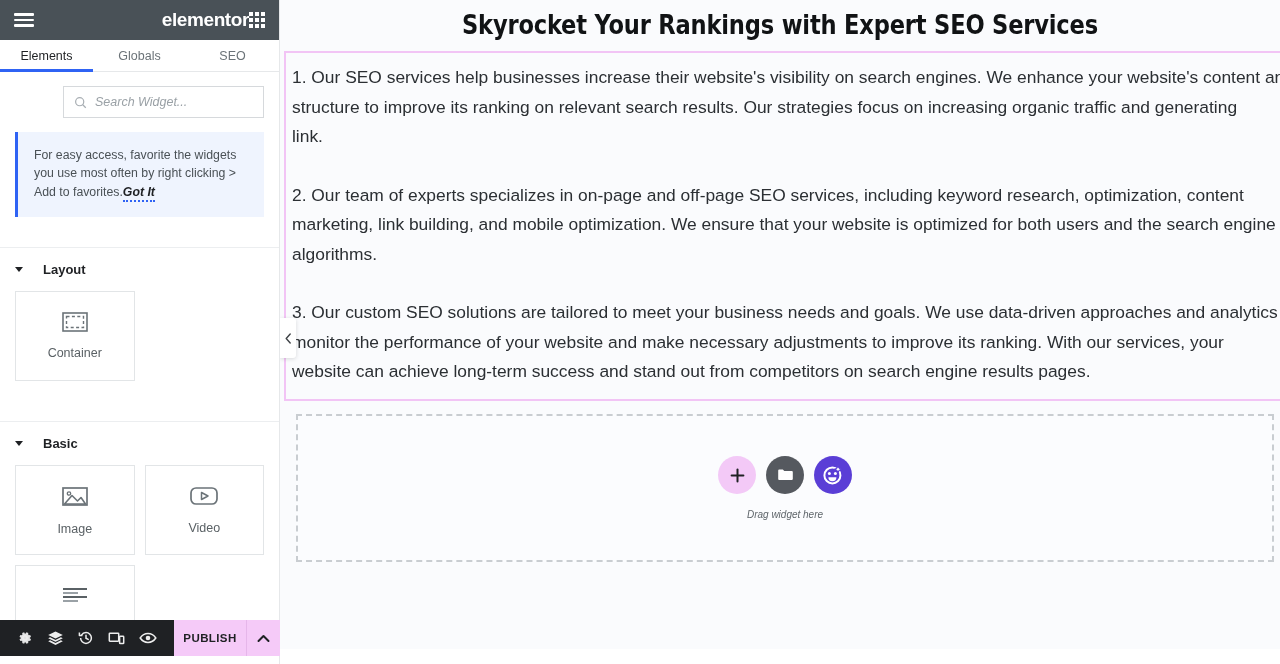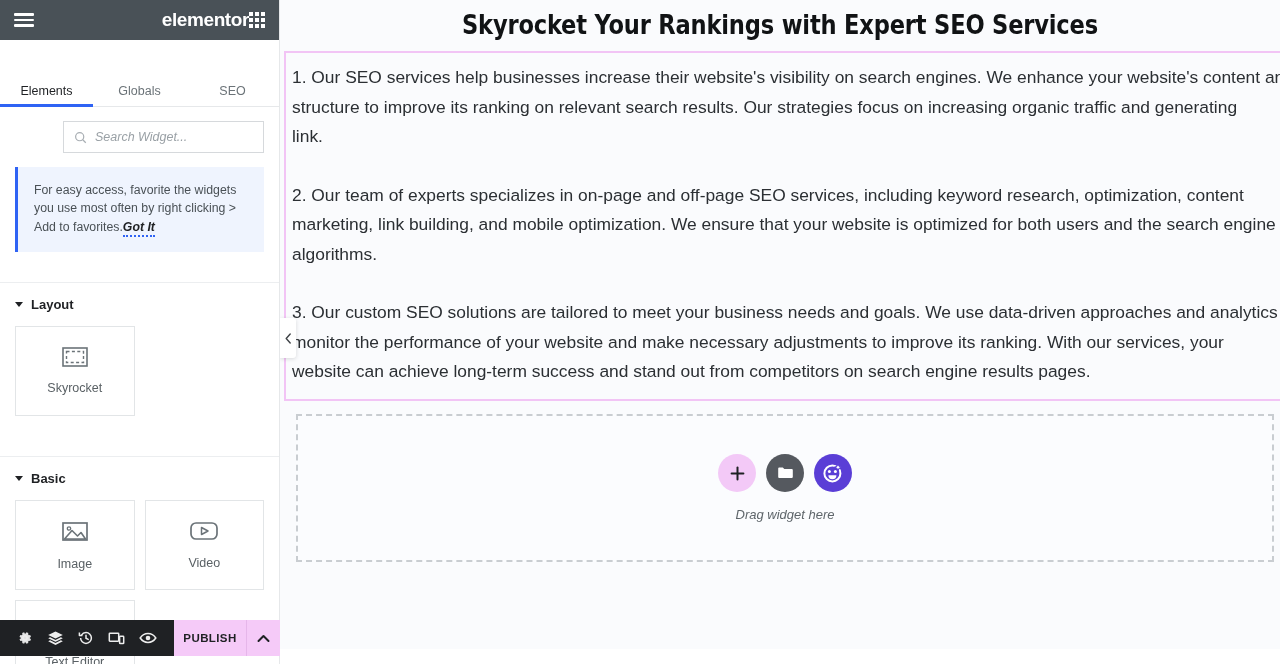--- a/index.html
+++ b/index.html
@@ -22,21 +22,21 @@
   }
   .burger { width: 20px; display: flex; flex-direction: column; gap: 3px; cursor: pointer; }
   .burger i { display: block; height: 2.5px; background: #fff; border-radius: 1px; }
   .logo-text {
     color: #ffffff; font-size: 19px; font-weight: bold; letter-spacing: -0.4px;
     flex: 1; text-align: right; margin-left: -6px;
   }
   .grid-icon { display: grid; grid-template-columns: repeat(3, 4px); gap: 2px; cursor: pointer; }
   .grid-icon span { width: 4px; height: 4px; background: #ffffff; }
 
-  .tabs { display: flex; height: 32px; border-bottom: 1px solid #e6e8ea; flex: 0 0 32px; margin-top: 35px; }
+  .tabs { display: flex; height: 32px; border-bottom: 1px solid #e6e8ea; flex: 0 0 32px; }
   .tab {
     flex: 1; display: flex; align-items: center; justify-content: center;
     font-size: 12.5px; color: #6b7378; cursor: pointer; position: relative;
   }
   .tab.active { color: #1f2124; font-weight: 500; }
   .tab.active::after {
     content: ""; position: absolute; left: 0; right: 0; bottom: -1px;
     height: 3px; background: #2f63f4;
   }
 
@@ -56,21 +56,21 @@
   .notice {
     margin: 4px 15px 8px; background: #eff4fe; border-left: 3px solid #2f63f4;
     padding: 14px 16px 16px; font-size: 12.3px; line-height: 1.5; color: #4a5156;
   }
   .notice b { color: #1f2124; font-style: italic; font-weight: bold; }
   .gotit { border-bottom: 2px dotted #2f63f4; padding-bottom: 1px; cursor: pointer; }
 
   .section { border-top: 1px solid #eceef0; margin-top: 22px; padding: 14px 15px 18px; }
   .section:first-of-type { border-top: none; }
   .sec-head {
-    display: flex; align-items: center; gap: 8px; font-size: 13px;
+    display: flex; align-items: center; gap: 20px; font-size: 13px;
     font-weight: bold; color: #1f2124; margin-bottom: 14px; cursor: pointer;
   }
   .caret { width: 0; height: 0; border-left: 4.5px solid transparent;
            border-right: 4.5px solid transparent; border-top: 5.5px solid #1f2124; }
 
   .wgrid { display: grid; grid-template-columns: 1fr 1fr; gap: 10px; }
   .widget {
     height: 90px; border: 1px solid #e2e5e7; background: #fff;
     display: flex; flex-direction: column; align-items: center;
     justify-content: center; gap: 14px; cursor: grab;
@@ -130,21 +130,21 @@
   }
   .fabs { display: flex; gap: 10px; }
   .fab {
     width: 38px; height: 38px; border-radius: 50%; display: flex;
     align-items: center; justify-content: center; cursor: pointer;
   }
   .fab-add { background: #f3c9f7; }
   .fab-folder { background: #55595f; }
   .fab-ai { background: #5a3ed6; }
   .drag-label {
-    margin-top: 15px; font-size: 13px; font-style: italic; color: #5e656a;
+    margin-top: 15px; font-size: 10px; font-style: italic; color: #5e656a;
   }
 </style>
 </head>
 <body>
 
 <div id="app">
 
   <div id="sidebar">
 
     <div class="panel-header">
@@ -191,21 +191,21 @@
       <div class="sec-head">
         <span class="caret"></span>
         <span>Layout</span>
       </div>
       <div class="wgrid">
         <div class="widget">
           <svg width="26" height="20" viewBox="0 0 26 20">
             <rect x="1" y="1" width="24" height="18" fill="none" stroke="#6b7378" stroke-width="1.6"></rect>
             <rect x="4.5" y="4.5" width="17" height="11" fill="none" stroke="#6b7378" stroke-width="1.4" stroke-dasharray="3 2.4"></rect>
           </svg>
-          <span class="wlabel">Skyrocket</span>
+          <span class="wlabel">Container</span>
         </div>
       </div>
     </div>
 
     <div class="section">
       <div class="sec-head">
         <span class="caret"></span>
         <span>Basic</span>
       </div>
       <div class="wgrid">

